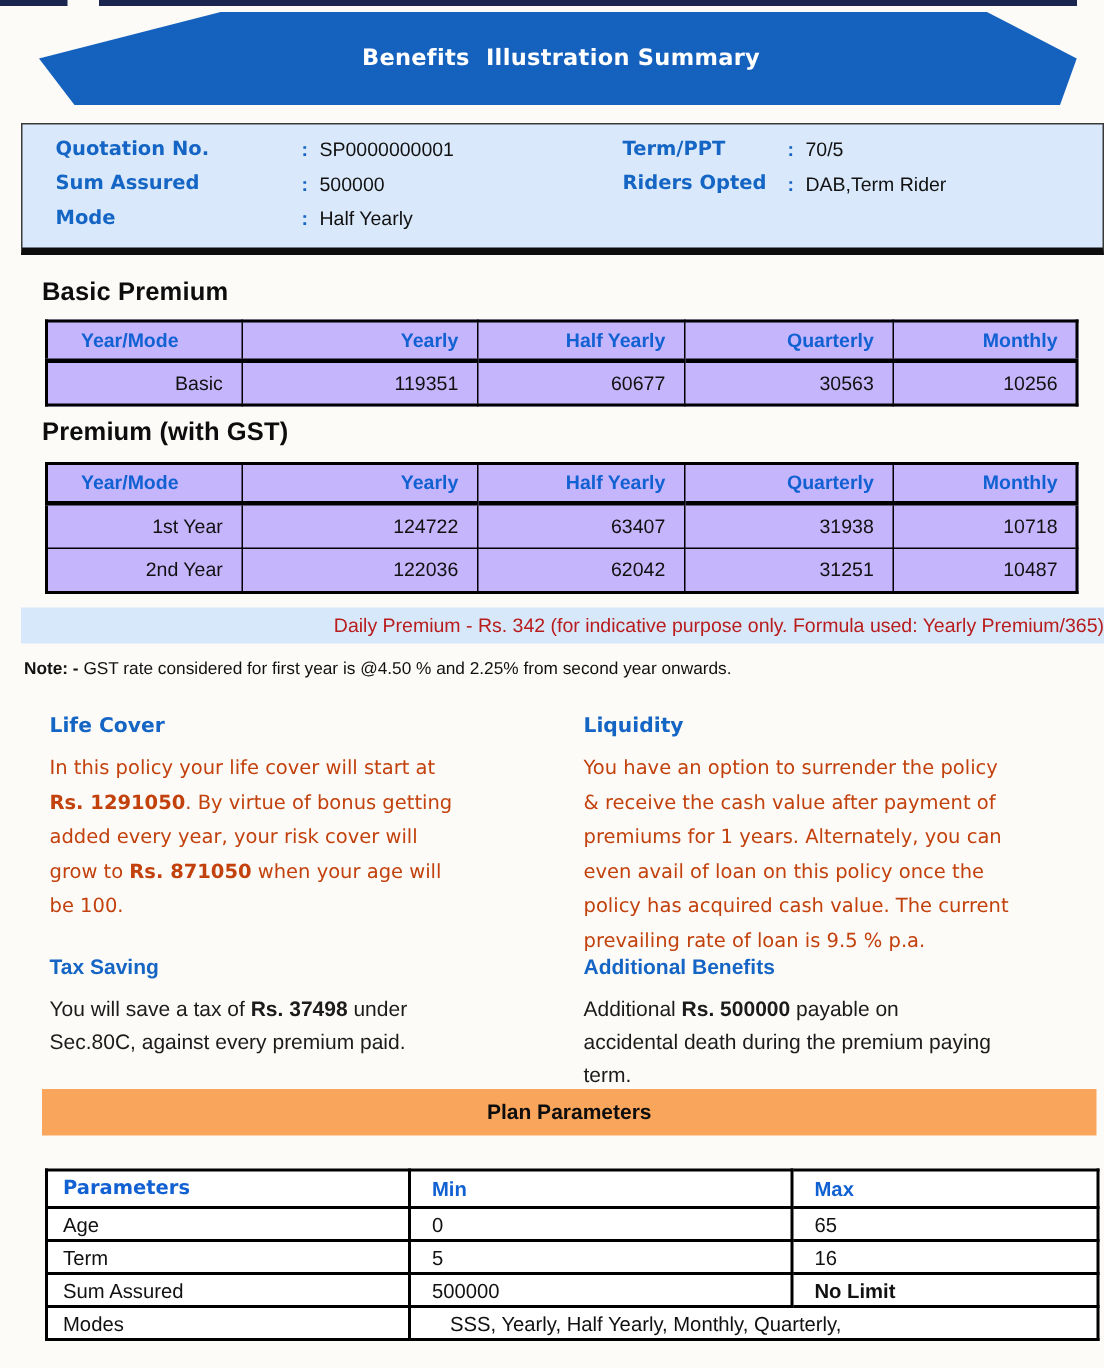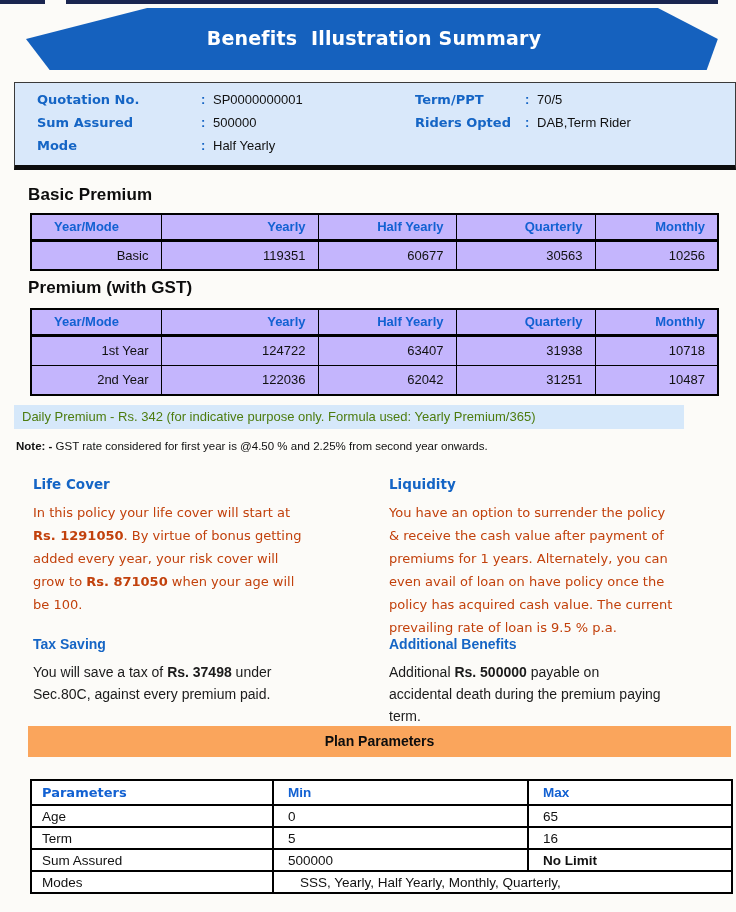--- a/index.html
+++ b/index.html
@@ -28,21 +28,21 @@
   .edge-right{position:absolute;left:66px;top:0;width:652px;height:4px;background:var(--strip-navy);}
 
   
   .banner{
     position:absolute;left:26px;top:8px;width:696px;height:62px;
     background:var(--brand-blue);
     clip-path:polygon(0 50%,17.4% 0,90.8% 0,99.4% 50%,97.8% 100%,3.4% 100%);
   }
   .banner .title{
     display:block;text-align:center;line-height:60px;white-space:pre;
-    font-family:"DejaVu Sans",sans-serif;font-weight:bold;font-size:19px;color:#fff;
+    font-family:"DejaVu Sans",sans-serif;font-weight:bold;font-size:15px;color:#fff;
     letter-spacing:.2px;
   }
 
   
   .quote{
     position:absolute;left:14px;top:82px;width:722px;height:88px;
     background:var(--panel-blue);
     border:1px solid #3a3a3a;border-bottom:5px solid #0d0d0d;
     font-size:13px;
   }
@@ -88,23 +88,23 @@
   table.ptable th:first-child{text-align:left;padding-left:22px;}
   table.ptable td{
     height:30px;border:1px solid var(--border-dark);
     text-align:right;padding-right:12px;color:#111;
   }
   table.ptable td:first-child{text-align:right;padding-left:22px;}
   .tbl-gst td{border-top-width:2px;}
 
   
   .daily-bar{
-    position:absolute;left:14px;top:405px;width:670px;height:24px;
+    position:absolute;left:14px;top:405px;width:722px;height:24px;
     background:var(--bar-blue);line-height:24px;padding-left:8px;
-    font-size:13px;color:#4d7c0f;
+    font-size:13px;color:#b91c1c;text-align:right;
   }
 
   
   .gst-note{
     position:absolute;left:16px;top:440px;width:700px;
     font-size:11.5px;color:#111;
   }
 
   
   .benefit{position:absolute;}
@@ -273,21 +273,21 @@
         <div><span>be 100.</span></div>
       </div>
   </div>
 
   <div class="benefit wide pos-liquidity">
     <div class="btitle">Liquidity</div>
     <div class="btext">
         <div><span>You have an option to surrender the policy</span></div>
         <div><span>&amp; receive the cash value after payment of</span></div>
         <div><span>premiums for 1 years. Alternately, you can</span></div>
-        <div><span>even avail of loan on have policy once the</span></div>
+        <div><span>even avail of loan on this policy once the</span></div>
         <div><span>policy has acquired cash value. The current</span></div>
         <div><span>prevailing rate of loan is 9.5 % p.a.</span></div>
       </div>
   </div>
 
   <div class="benefit narrow pos-tax">
     <div class="btitle">Tax Saving</div>
     <div class="btext">
         <div><span>You will save a tax of </span><span class="b">Rs. 37498</span><span> under</span></div>
         <div><span>Sec.80C, against every premium paid.</span></div>

